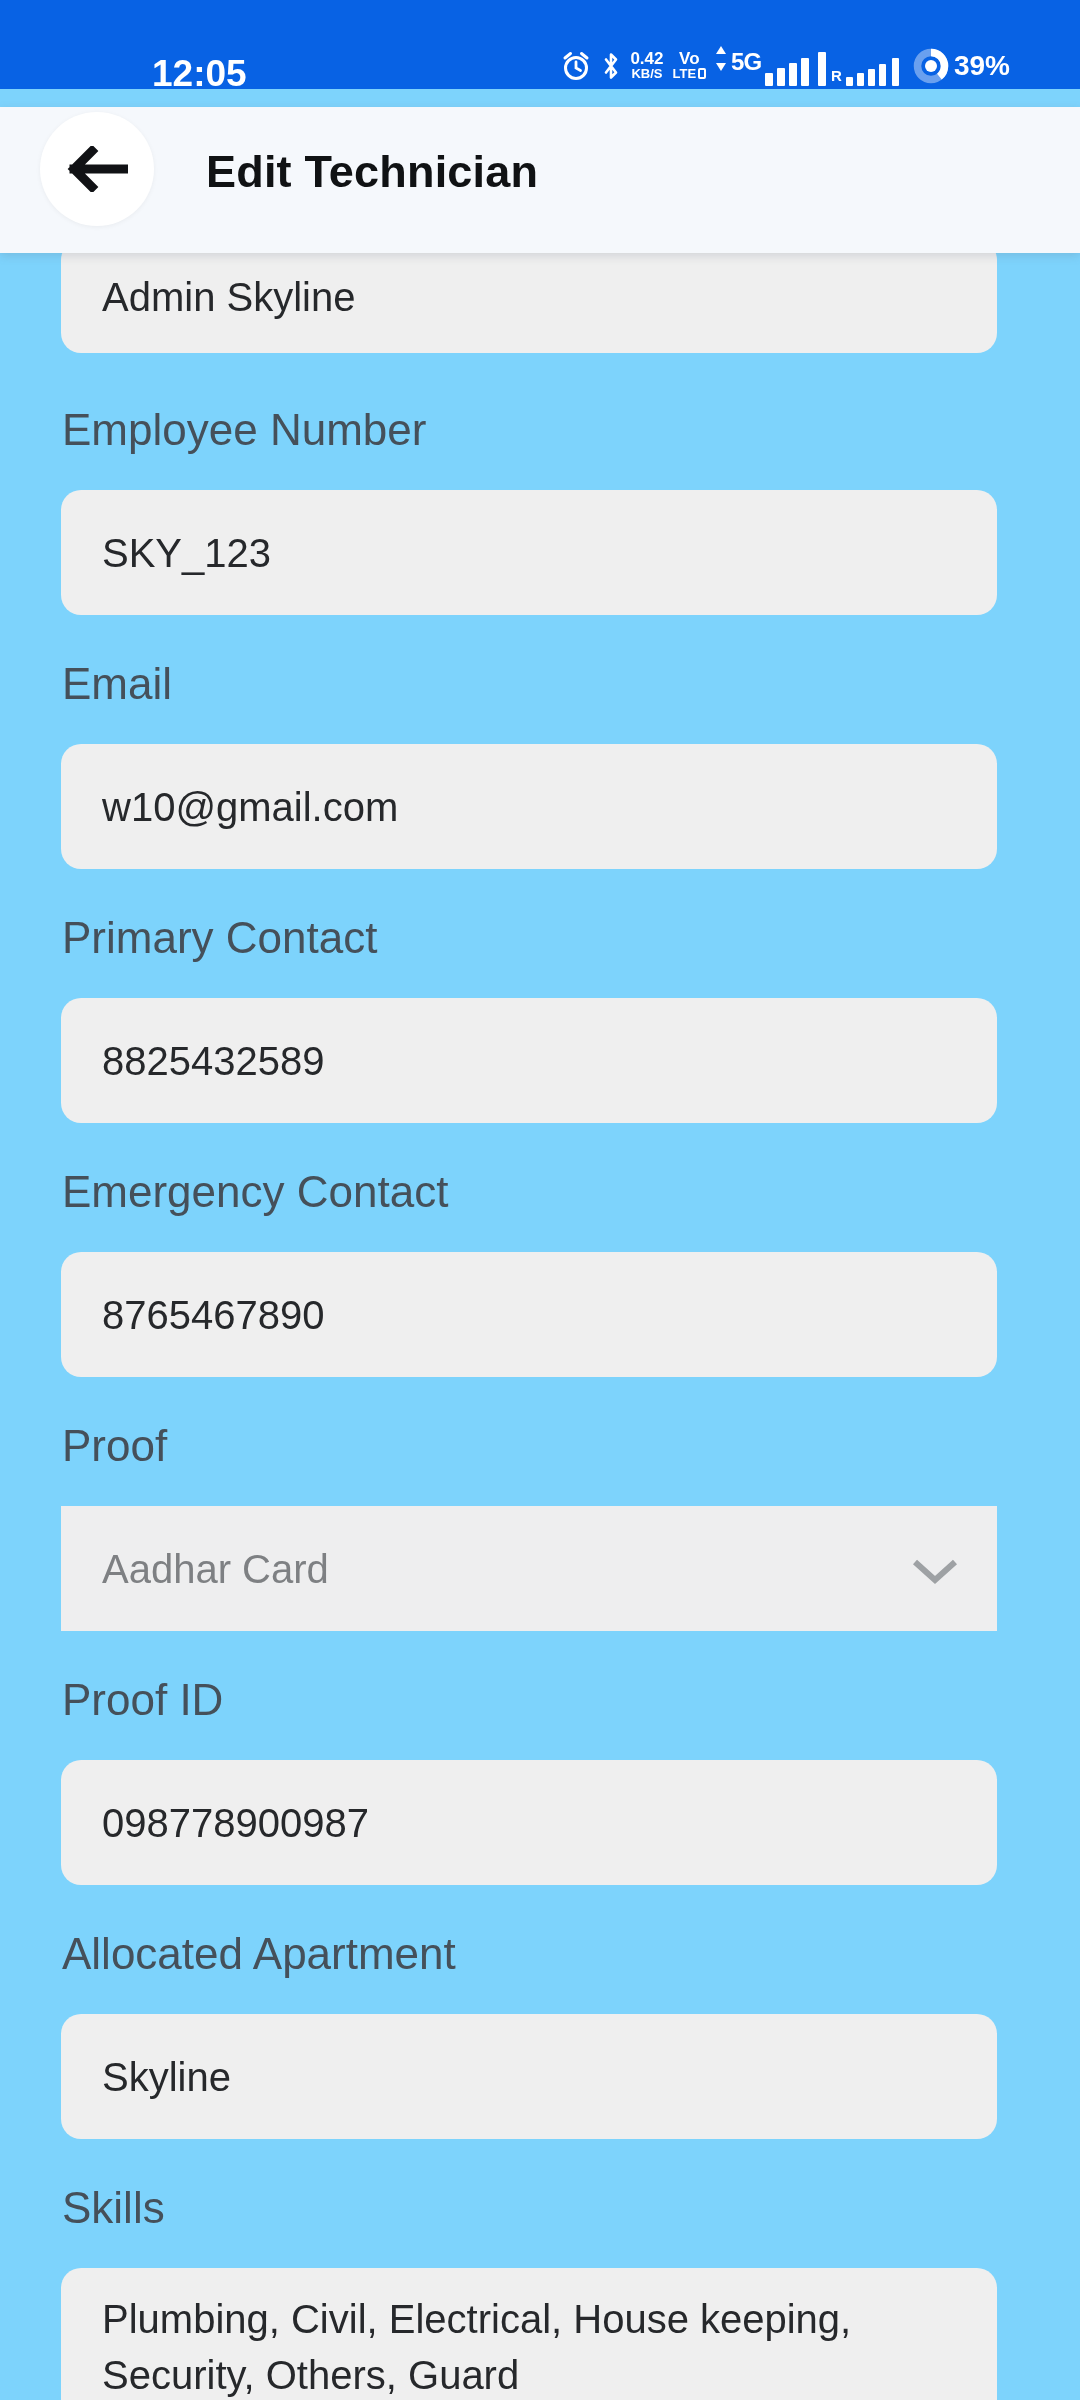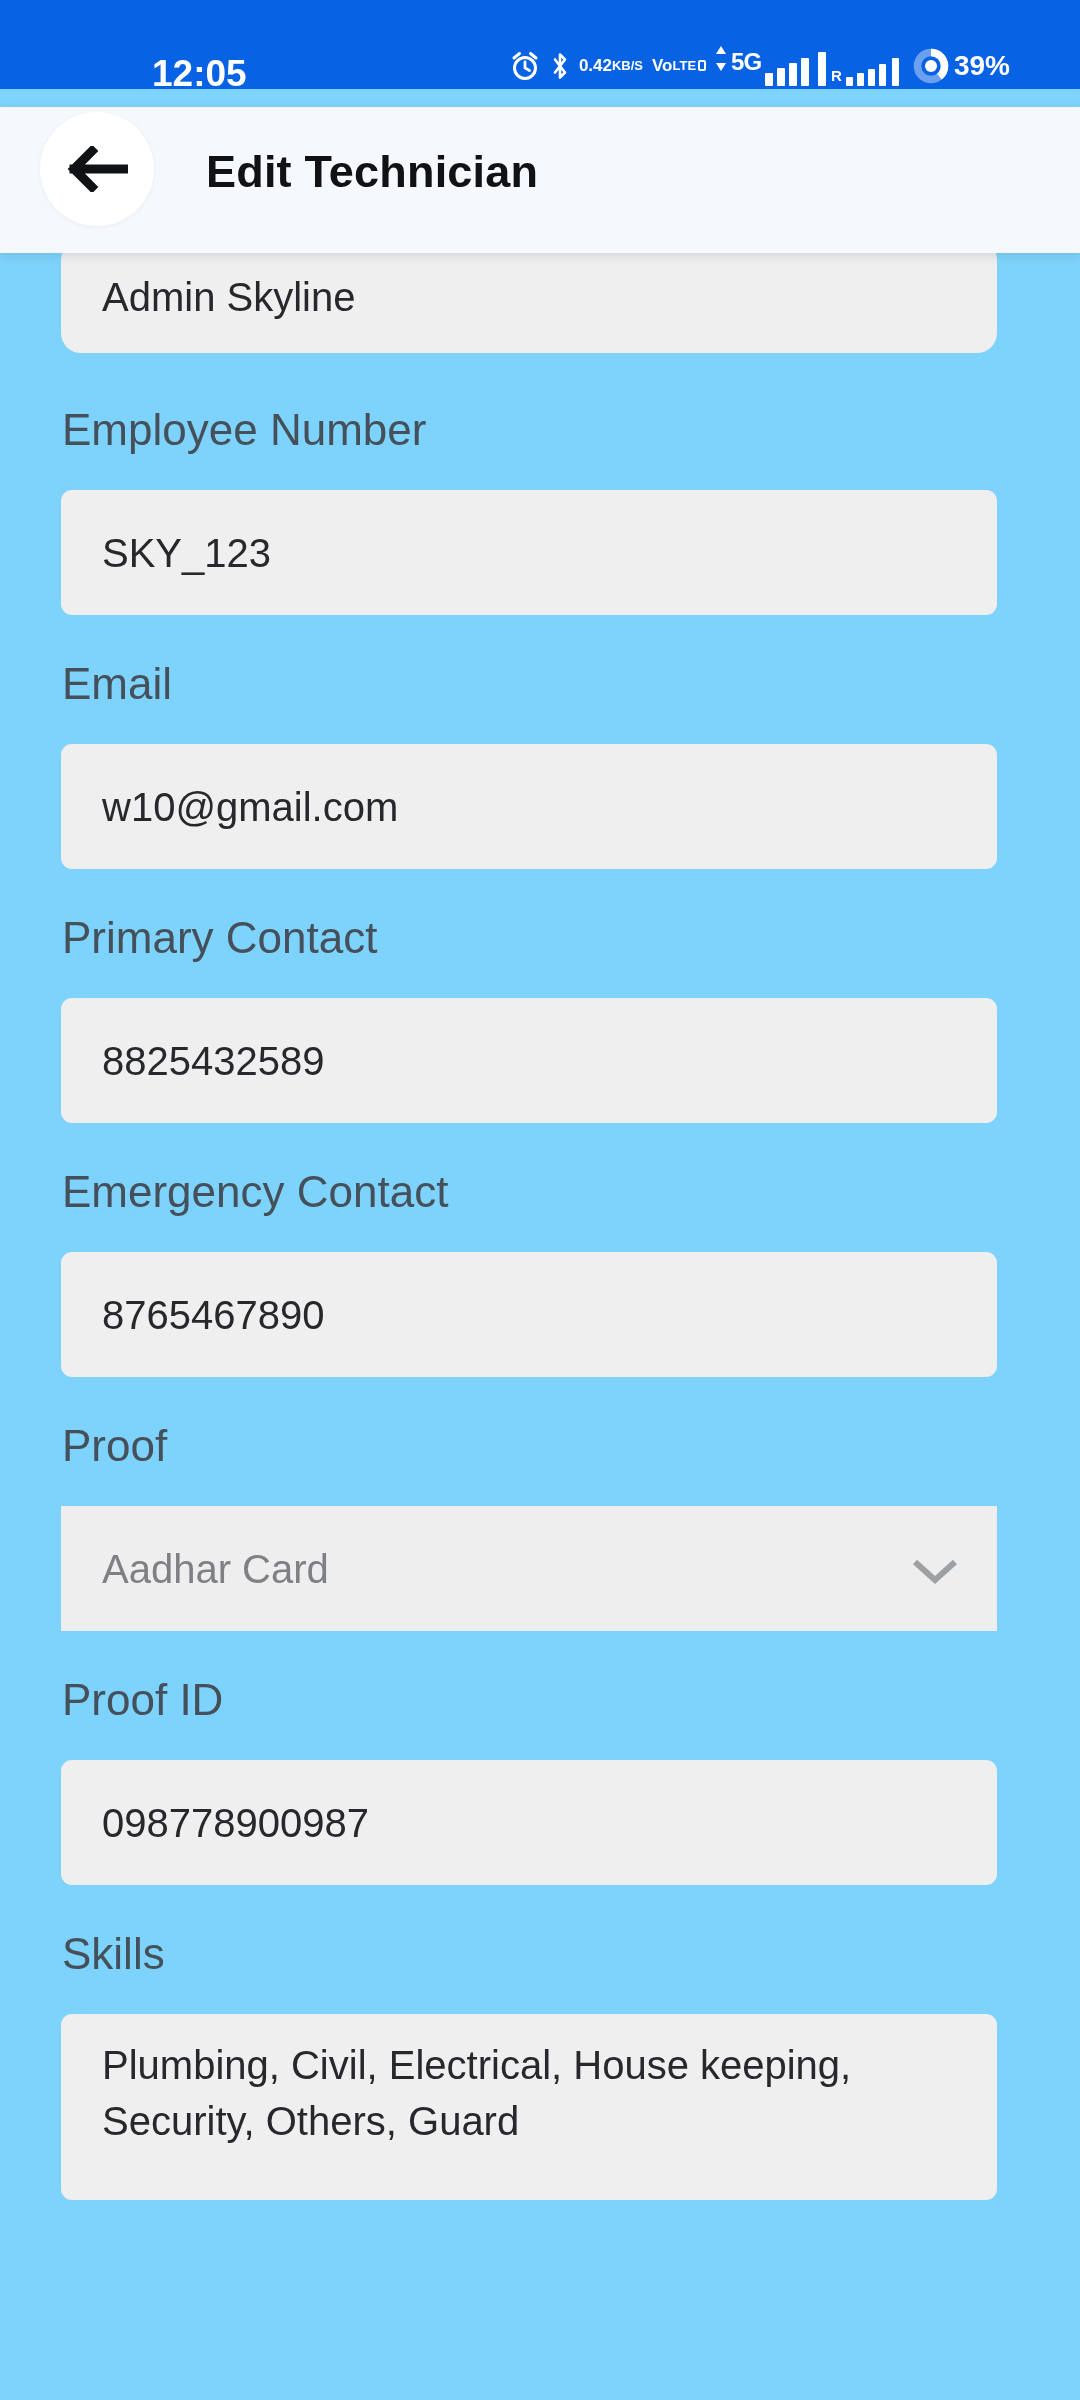--- a/index.html
+++ b/index.html
@@ -16,21 +16,21 @@
   }
   .time {
     position:absolute; left:152px; top:55px;
     font-size:37px; font-weight:700; line-height:1; color:#fff;
   }
   .status-icons {
     position:absolute; right:70px; top:0; height:107px;
     display:flex; align-items:center; gap:9px;
     padding-top:24px; box-sizing:border-box;
   }
-  .stack { display:flex; flex-direction:row; align-items:center;
+  .stack { display:flex; flex-direction:column; align-items:center;
            font-weight:700; font-size:17px; line-height:16px; color:#fff; }
   .stack .sub { font-size:13px; line-height:13px; display:flex; align-items:center; }
   .sub .dbox { display:inline-block; width:8px; height:11px; border:2px solid #fff;
                border-radius:2px; margin-left:2px; box-sizing:border-box; }
   .net { display:flex; align-items:flex-end; gap:4px; }
   .net .g5 { font-size:24px; font-weight:700; line-height:1; margin-bottom:12px; letter-spacing:-1px; }
   .net .arrows { margin-bottom:14px; }
   .net .roam { font-size:15px; font-weight:700; line-height:1; margin-bottom:3px; }
   .batt { display:flex; align-items:center; gap:2px; }
   .batt .pct { font-size:28px; font-weight:700; line-height:1; }
@@ -65,21 +65,21 @@
     position:absolute; top:240px; left:61px; height:113px;
   }
   .field-value { font-size:40px; color:#26282B; line-height:1.2; }
 
   #form-rows { position:absolute; top:353px; left:0; width:1080px; }
   .field-label {
     margin:48px 12px 0 62px; font-size:44px; font-weight:400;
     line-height:42px; color:#45505A;
   }
   .frow:first-child .field-label { margin-top:56px; }
-  .frow .field-box { margin-left:61px; margin-top:39px; height:125px;border-radius:11px; }
+  .frow .field-box { margin-left:61px; margin-top:39px; height:125px; }
   .frow .field-box.dropdown {
     border-radius:0; background:#EEEEEF; justify-content:space-between;
   }
   .dropdown .field-value { color:#7E8083; }
   .frow .field-box.multiline {
     height:auto; min-height:186px; align-items:flex-start;
     padding-top:23px; padding-bottom:23px;
   }
   .multiline .field-value { line-height:56px; }
   .chev { flex:0 0 auto; margin-top:6px; }
@@ -124,20 +124,26 @@
             <div class="field-value">Aadhar Card</div>
             <svg class="chev" width="48" height="28" viewBox="0 0 48 28">
               <path d="M4 4 L24 22 L44 4" fill="none" stroke="#9EA1A4" stroke-width="6"></path>
             </svg>
           </div>
         </div>
         <div class="frow">
           <div class="field-label">Proof ID</div>
           <div class="field-box">
             <div class="field-value">098778900987</div>
+          </div>
+        </div>
+        <div class="frow">
+          <div class="field-label">Allocated Apartment</div>
+          <div class="field-box">
+            <div class="field-value">Skyline</div>
           </div>
         </div>
         <div class="frow">
           <div class="field-label">Skills</div>
           <div class="field-box multiline">
             <div class="field-value">Plumbing, Civil, Electrical, House keeping, Security, Others, Guard</div>
           </div>
         </div>
       </div>
   </div>

